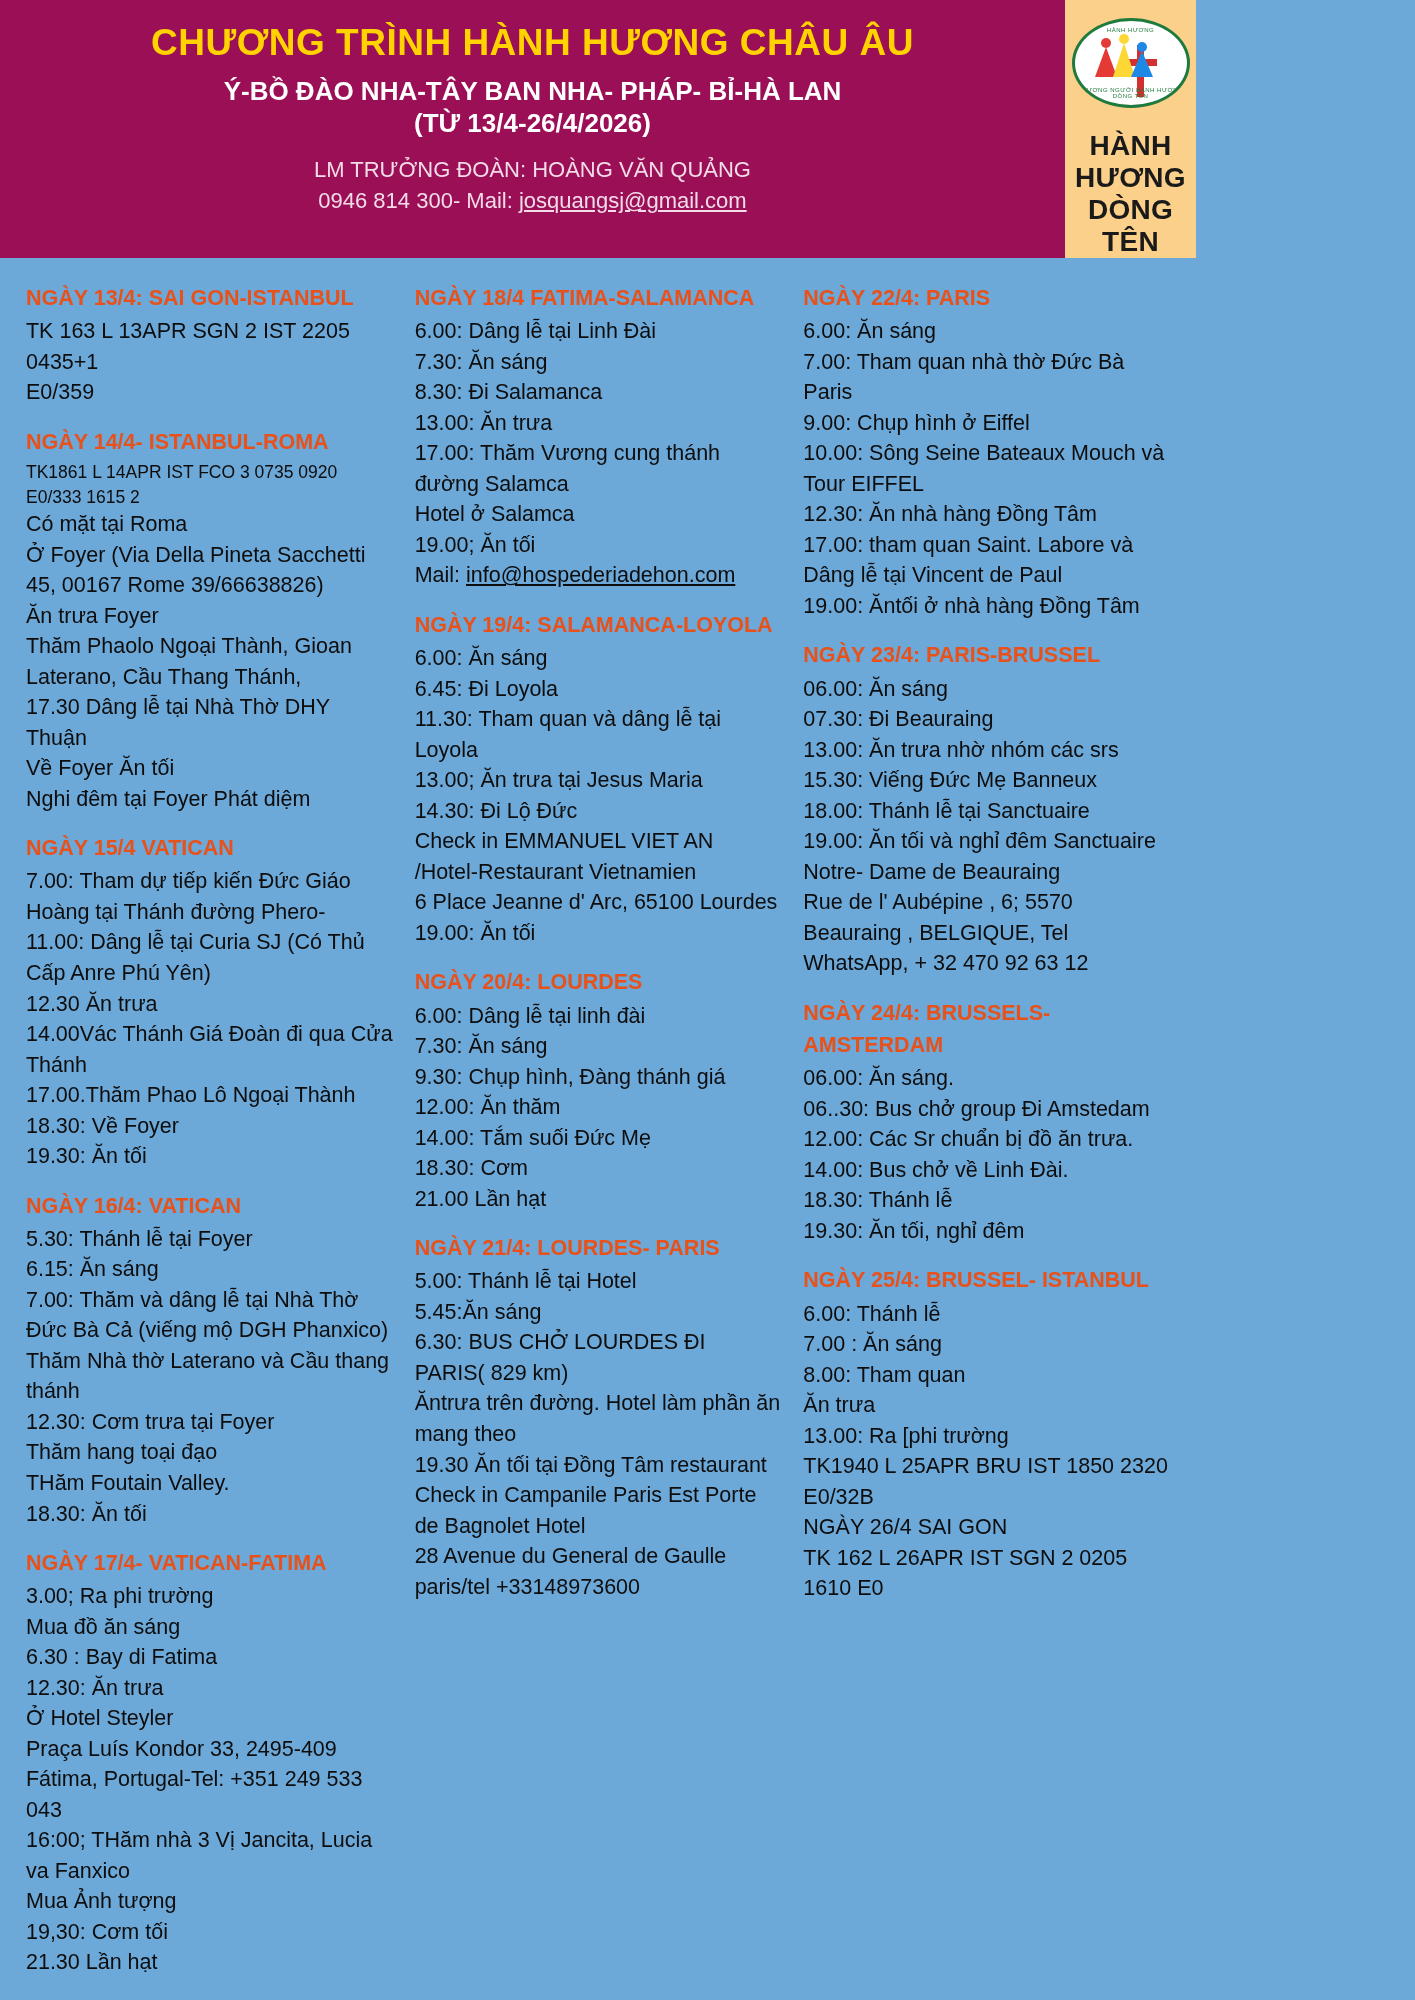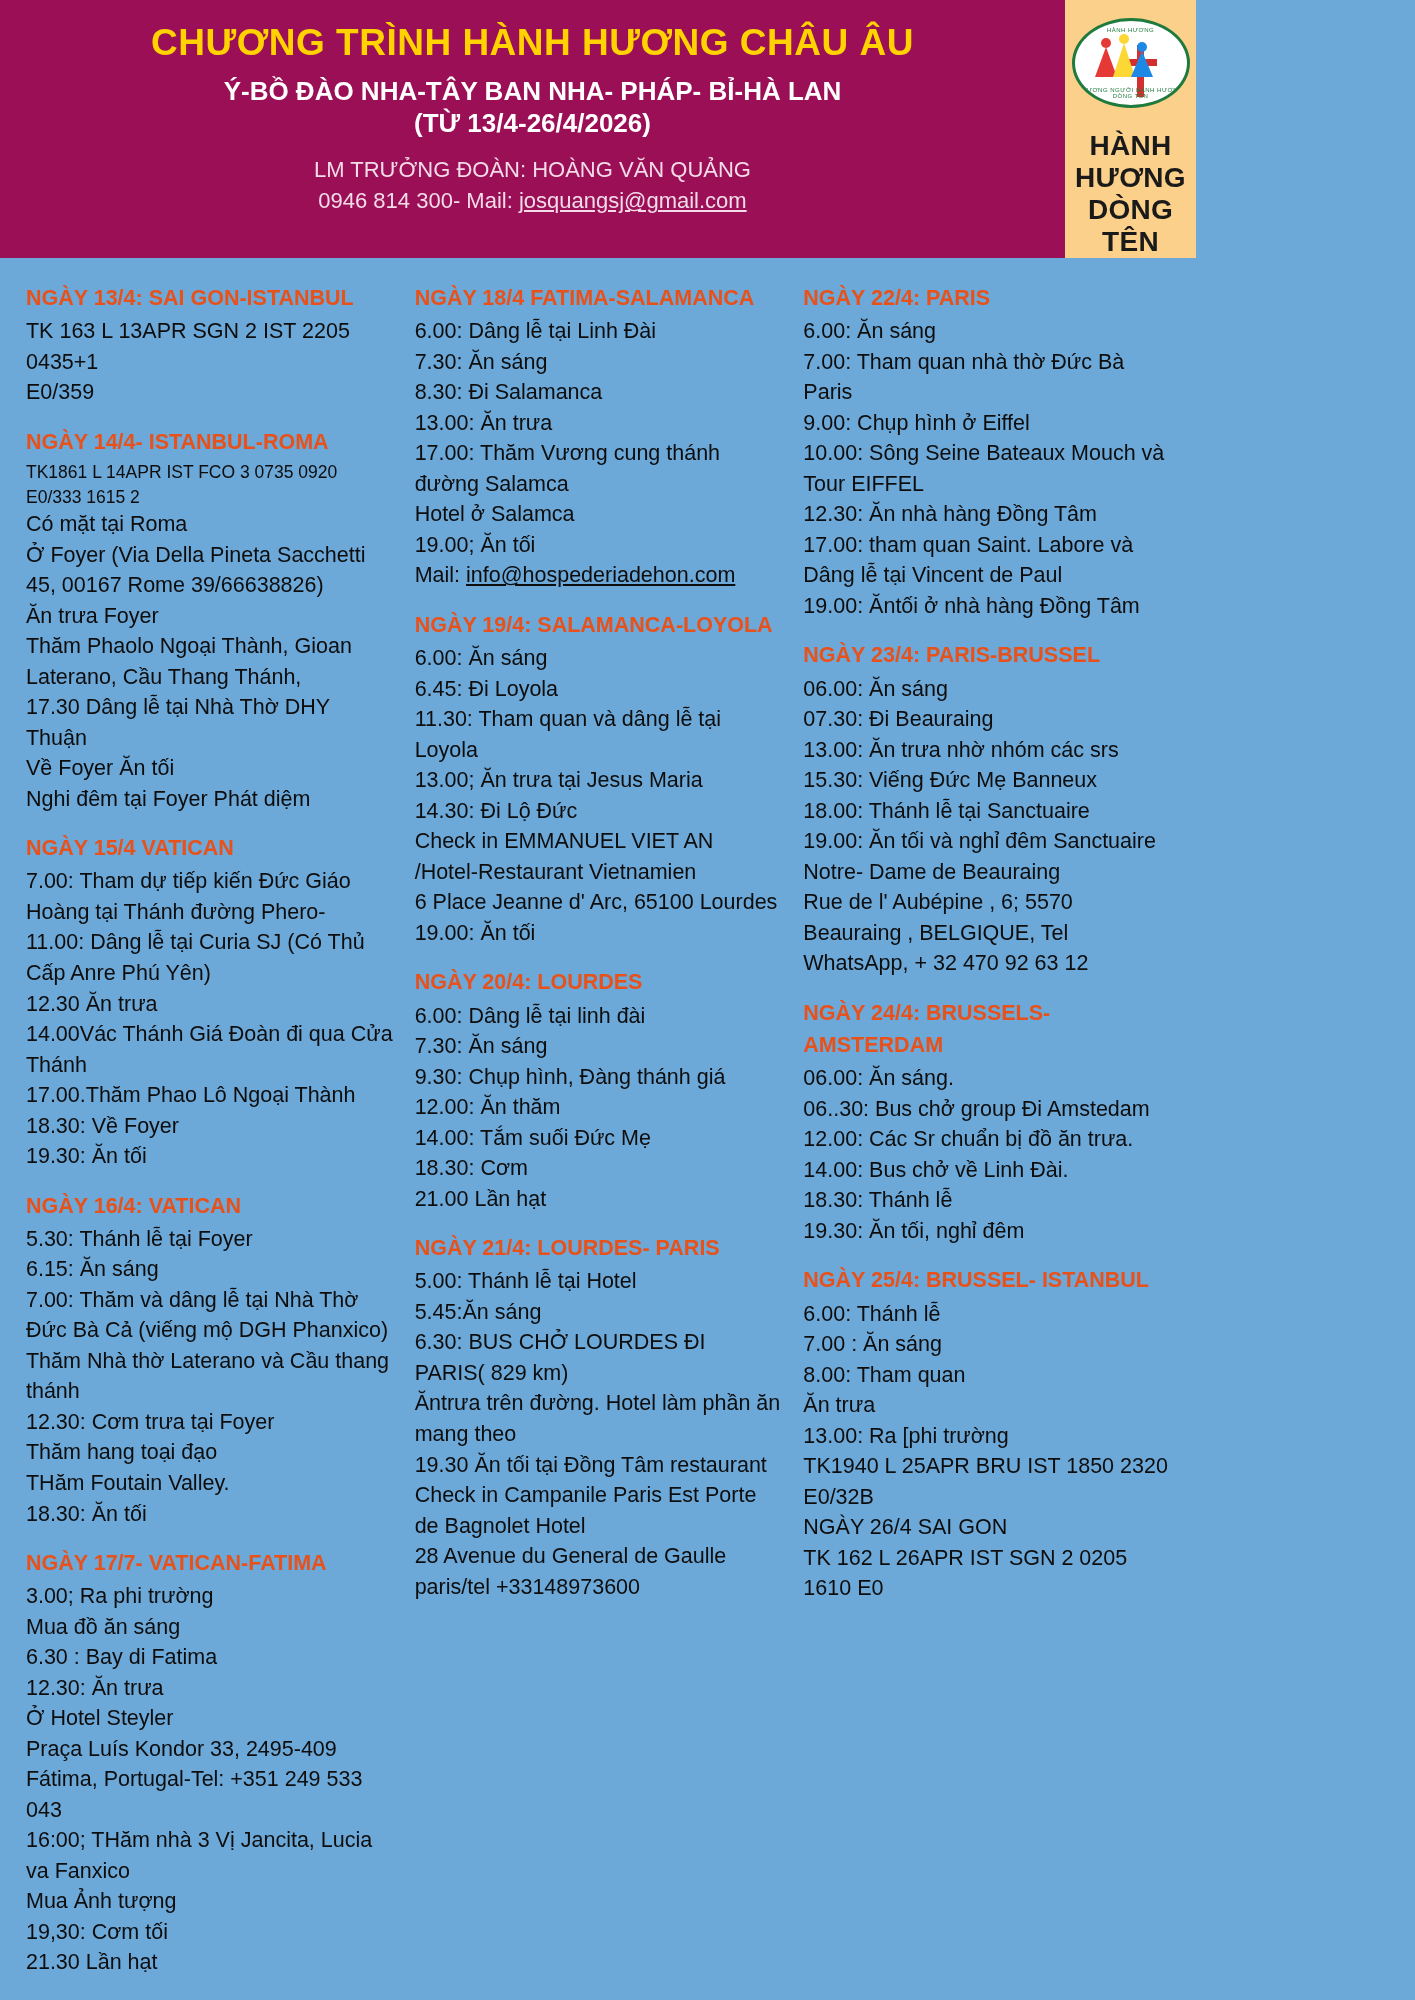--- a/index.html
+++ b/index.html
@@ -225,21 +225,21 @@
           <div class="line">5.30: Thánh lễ tại Foyer</div>
           <div class="line">6.15: Ăn sáng</div>
           <div class="line">7.00: Thăm và dâng lễ tại Nhà Thờ Đức Bà Cả (viếng mộ DGH Phanxico)</div>
           <div class="line">Thăm Nhà thờ Laterano và Cầu thang thánh</div>
           <div class="line">12.30: Cơm trưa tại Foyer</div>
           <div class="line">Thăm hang toại đạo</div>
           <div class="line">THăm Foutain Valley.</div>
           <div class="line">18.30: Ăn tối</div>
         </div>
         <div class="day-block">
-          <div class="day-title">NGÀY 17/7- VATICAN-FATIMA</div>
+          <div class="day-title">NGÀY 17/4- VATICAN-FATIMA</div>
           <div class="line">3.00; Ra phi trường</div>
           <div class="line">Mua đồ ăn sáng</div>
           <div class="line">6.30 : Bay di Fatima</div>
           <div class="line">12.30: Ăn trưa</div>
           <div class="line">Ở Hotel Steyler</div>
           <div class="line">Praça Luís Kondor 33, 2495-409 Fátima, Portugal-Tel: +351 249 533 043</div>
           <div class="line">16:00; THăm nhà 3 Vị Jancita, Lucia va Fanxico</div>
           <div class="line">Mua Ảnh tượng</div>
           <div class="line">19,30: Cơm tối</div>
           <div class="line">21.30 Lần hạt</div>

